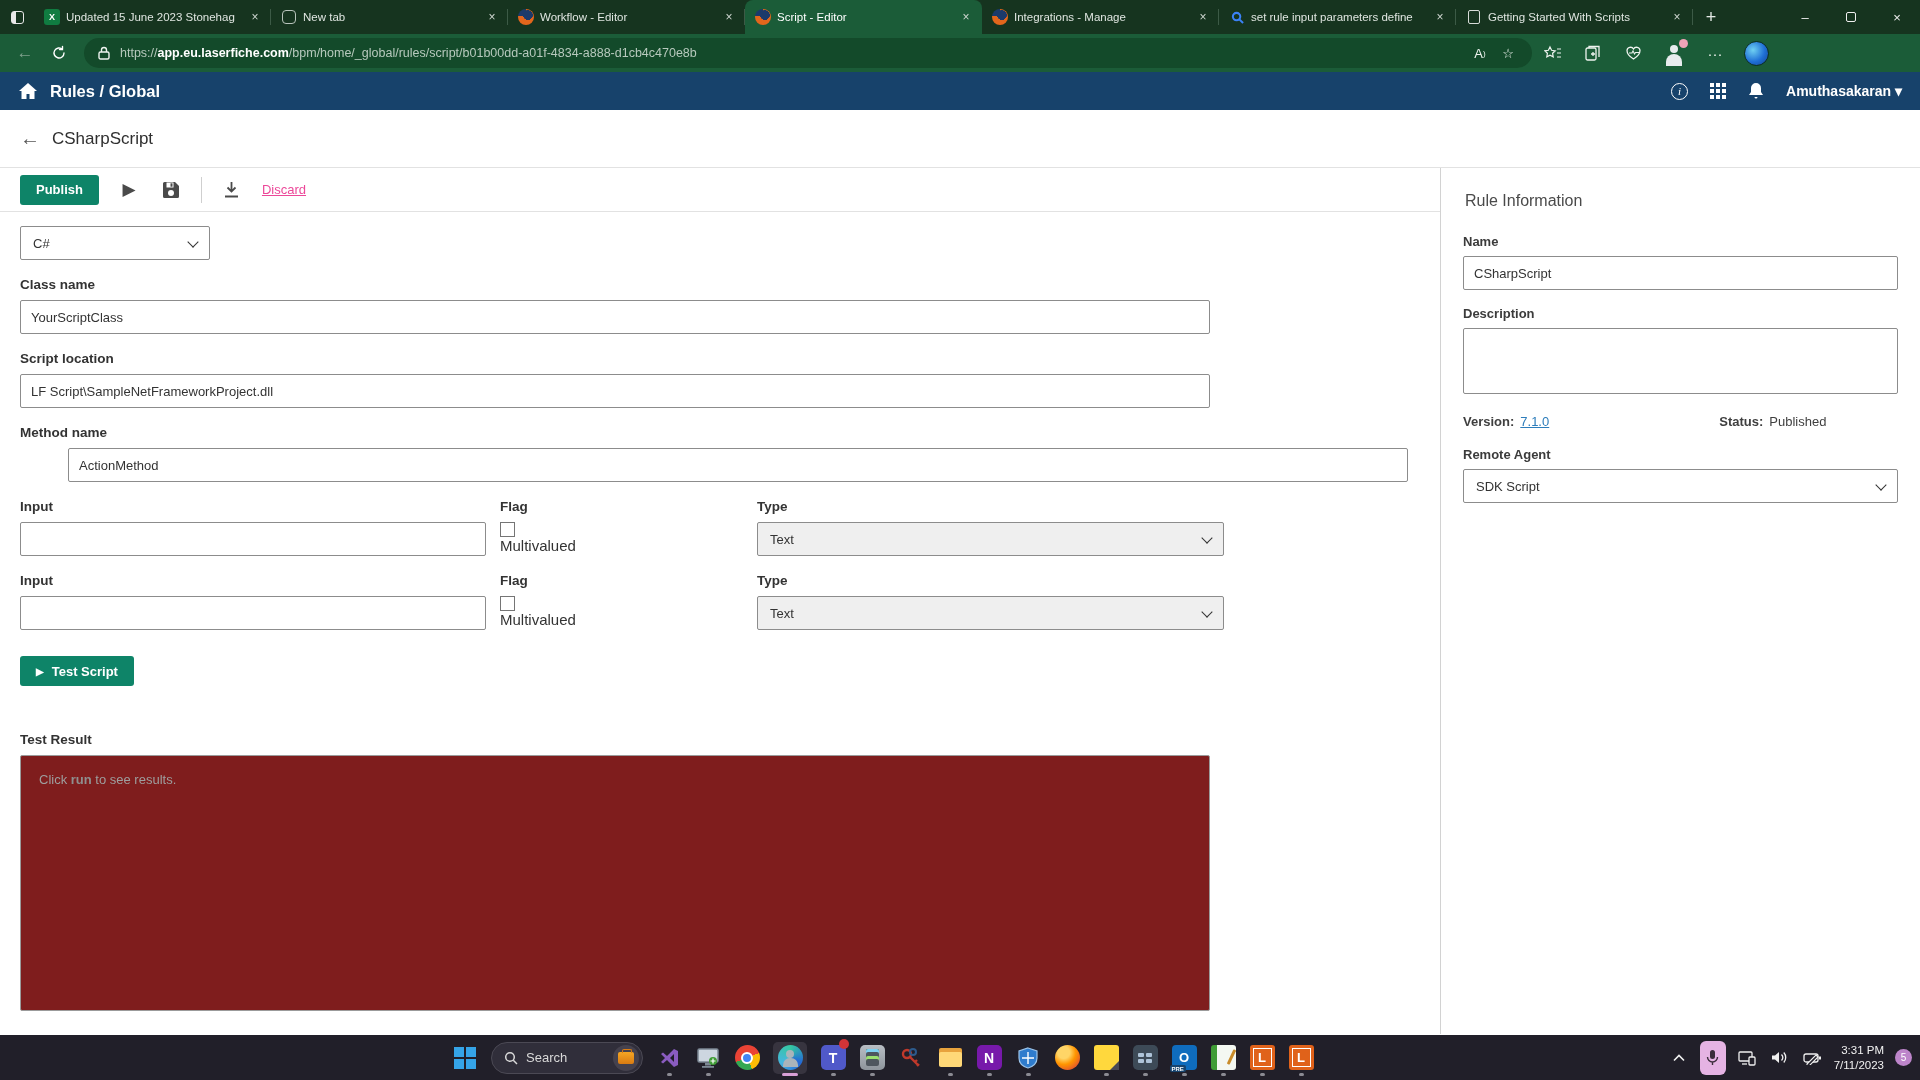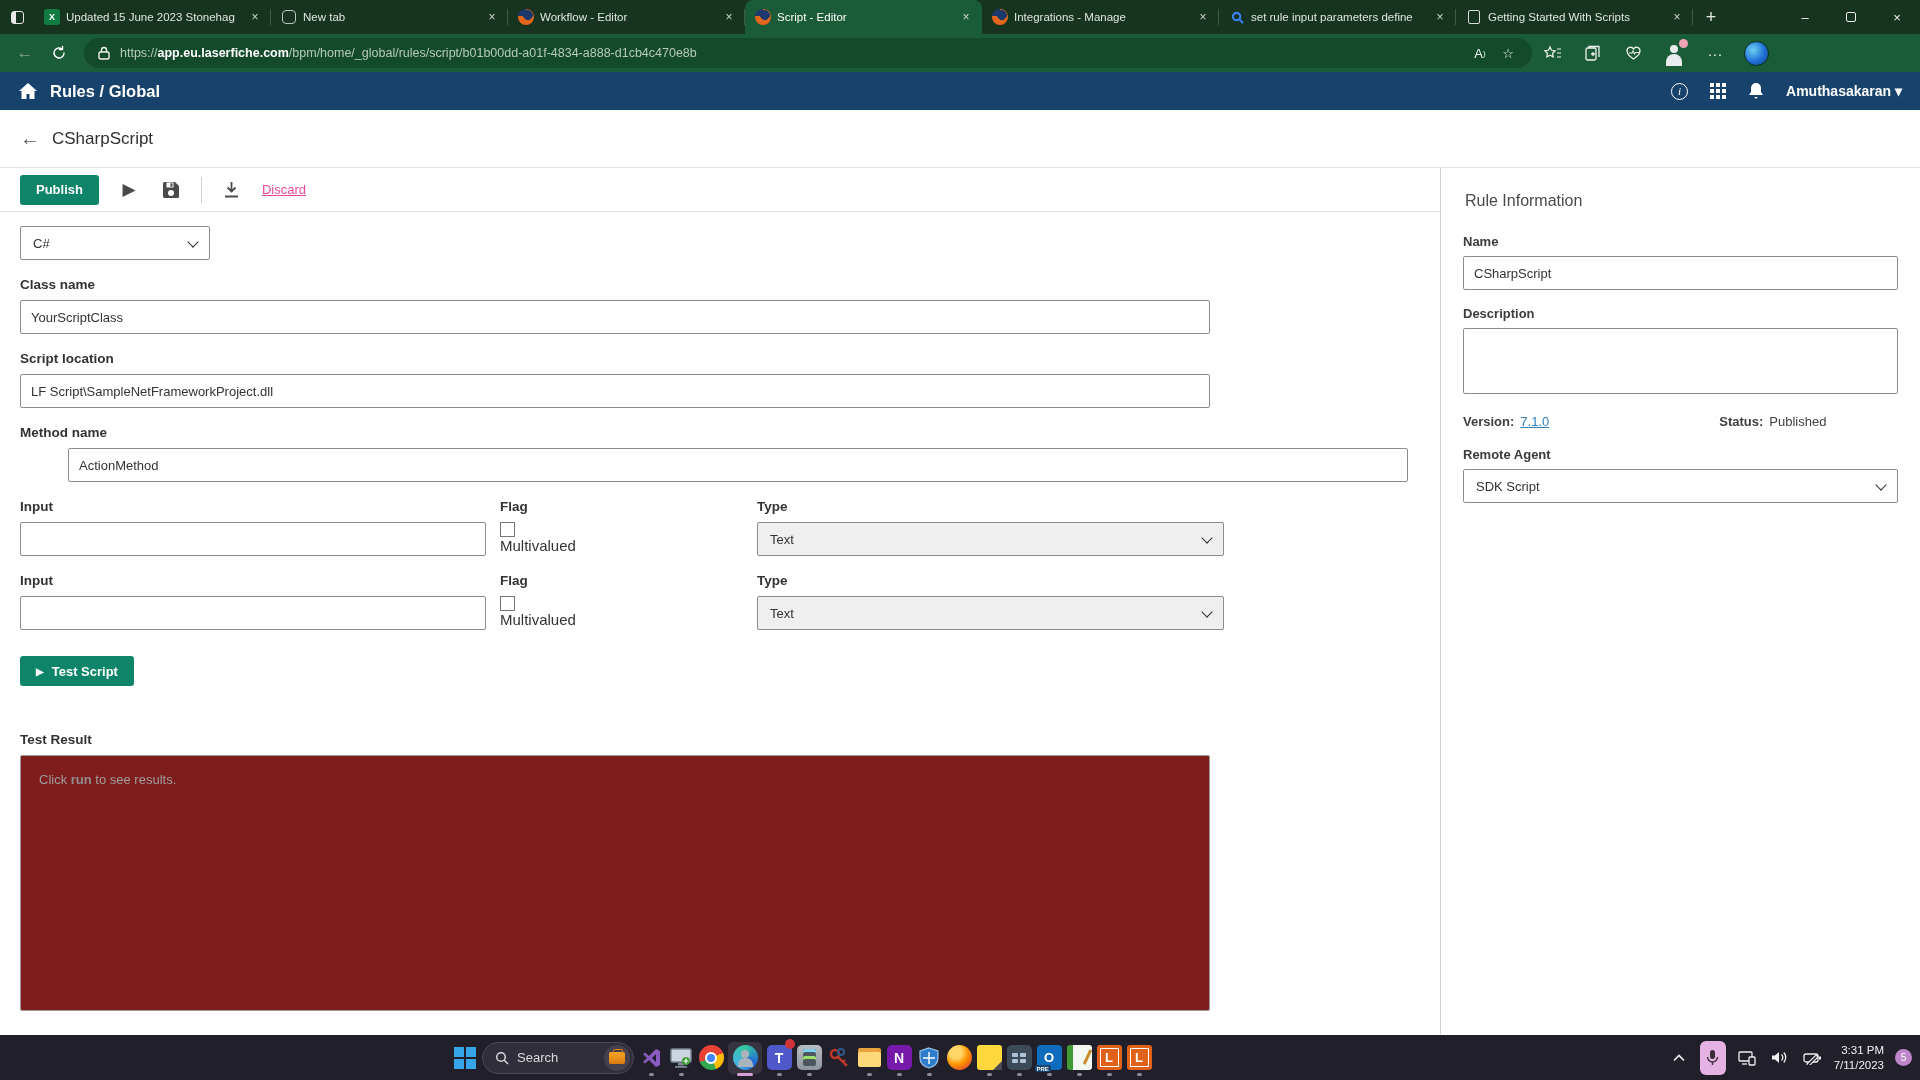--- a/index.html
+++ b/index.html
@@ -86,21 +86,21 @@
   .ri-group { margin-bottom: 16px; }
   .ri-textarea { width: 100%; height: 66px; border: 1px solid #8c8c8c; border-radius: 2px; resize: none; }
   .ri-meta { display: flex; font-size: 13px; color: #3f3f3f; margin: 2px 0 18px 0; }
   .ri-meta .lab { font-weight: bold; }
   .ri-meta a { color: #2d7dbb; margin-left: 6px; }
   .ri-meta .status { margin-left: 170px; display: flex; }
   .ri-meta .status span.val { margin-left: 6px; font-weight: normal; }
 
   
   .taskbar { position: absolute; bottom: 0; left: 0; width: 100%; height: 45px; background: #211f29; display: flex; align-items: center; }
-  .tb-center { position: absolute; left: 452px; top: 0; height: 45px; display: flex; align-items: center; gap: 4px; text-align: center; }
+  .tb-center { position: absolute; left: 452px; top: 0; height: 45px; display: flex; align-items: center; gap: 13px; text-align: center; }
   .tb-item { width: 26px; height: 32px; display: flex; flex-direction: column; align-items: center; justify-content: center; position: relative; }
   .tb-item .dot { position: absolute; bottom: -2px; width: 5px; height: 3px; border-radius: 2px; background: #8b8b93; }
   .tb-item.active-app { background: #37343f; border-radius: 5px; width: 34px; }
   .tb-item.active-app .dot { width: 16px; background: #d9a0d6; }
   .start-grid { display: grid; grid-template-columns: 10px 10px; grid-gap: 2px; }
   .start-grid span { width: 10px; height: 10px; background: #35a4e8; }
   .tb-search { height: 32px; width: 152px; border-radius: 16px; background: #302e3a; border: 1px solid #4b4954; display: flex; align-items: center; padding: 0 3px 0 12px; color: #d9d9d9; font-size: 13px; gap: 8px; }
   .briefcase { margin-left: auto; width: 26px; height: 26px; border-radius: 13px; background: #45424e; display: flex; align-items: center; justify-content: center; }
   .briefcase .case { width: 16px; height: 12px; border-radius: 2px; background: linear-gradient(#f5a623, #d97b12); position: relative; }
   .briefcase .case::before { content:""; position: absolute; top: -3px; left: 4px; width: 8px; height: 3px; border: 1.5px solid #d97b12; border-bottom: none; border-radius: 2px 2px 0 0; }

